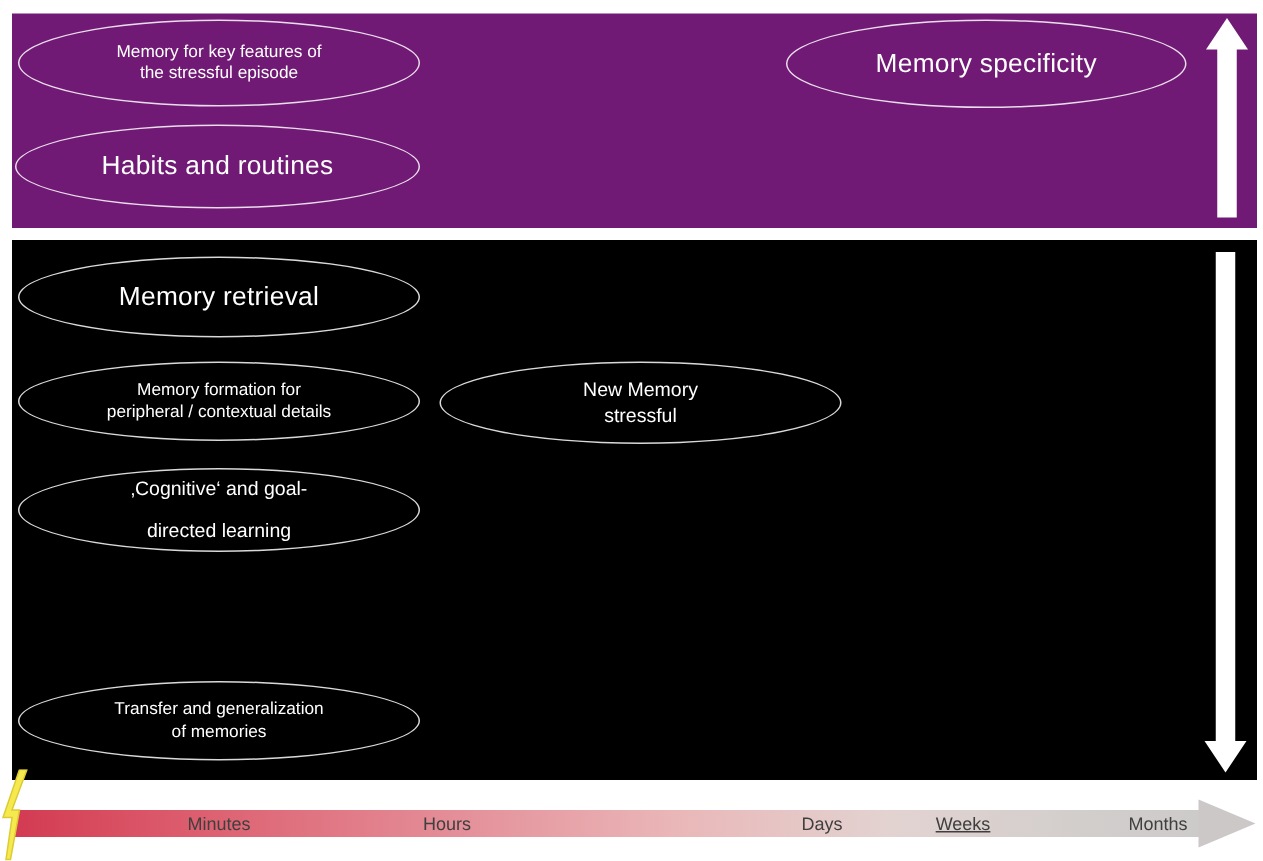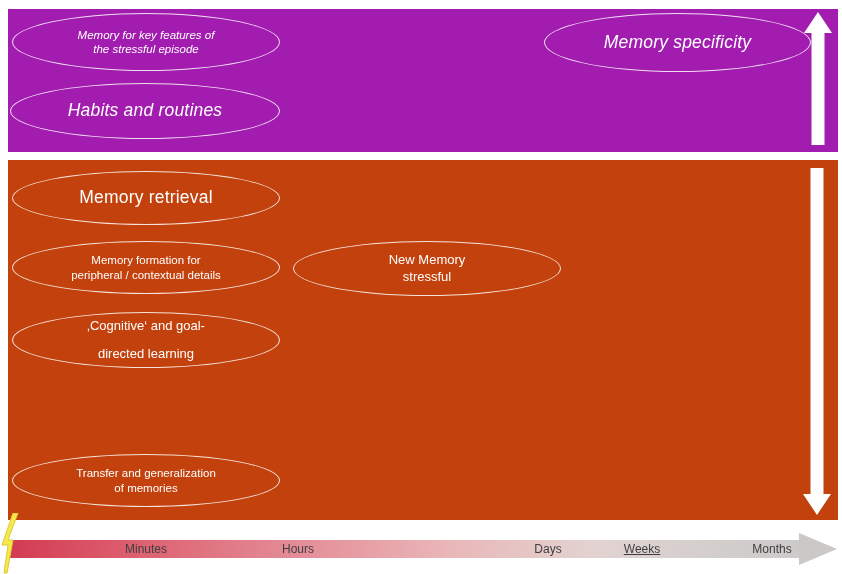--- a/index.html
+++ b/index.html
@@ -9,22 +9,22 @@
     height: 574px;
     background: #ffffff;
     font-family: "Liberation Sans", "DejaVu Sans", sans-serif;
     overflow: hidden;
   }
   .band {
     position: absolute;
     left: 8px;
     width: 830px;
   }
-  .band.green { top: 9px;  height: 143px; background: #a21caf; font-style: italic; }
-  .band.red   { top: 160px; height: 360px; background: #c2410c; }
+  .band.green { top: 9px;  height: 143px; background: #701a75; }
+  .band.red   { top: 160px; height: 360px; background: #000000; }
 
   .ellipse {
     position: absolute;
     border: 1.5px solid rgba(255,255,255,0.85);
     border-radius: 50%;
     display: flex;
     flex-direction: column;
     align-items: center;
     justify-content: center;
     text-align: center;
@@ -100,21 +100,21 @@
 <div id="figure">
 
   <div class="band green">
     <div class="ellipse txt-sm" style="left:4px; top:4px; width:268px; height:58px;">
       <span>Memory for key features of</span>
       <span>the stressful episode</span>
     </div>
     <div class="ellipse txt-lg" style="left:2px; top:74px; width:270px; height:56px;">
       <span>Habits and routines</span>
     </div>
-    <div class="ellipse txt-lg" style="left:536px; top:4px; width:267px; height:59px;">
+    <div class="ellipse txt-lg" style="left:516px; top:4px; width:267px; height:59px;">
       <span>Memory specificity</span>
     </div>
     <div class="arrow-v arrow-up" style="left:796px; top:3px; width:28px; height:137px;">
       <div class="head"></div>
       <div class="shaft"></div>
     </div>
   </div>
 
   <div class="band red">
     <div class="ellipse txt-lg" style="left:4px; top:11px; width:268px; height:54px;">

